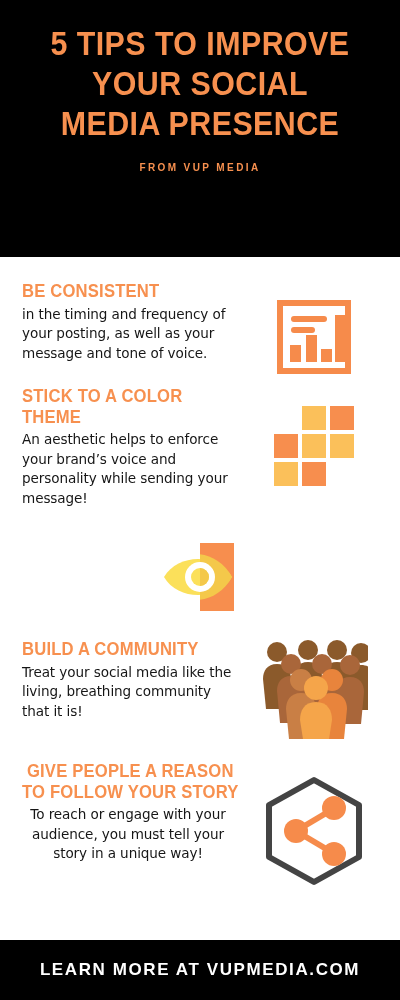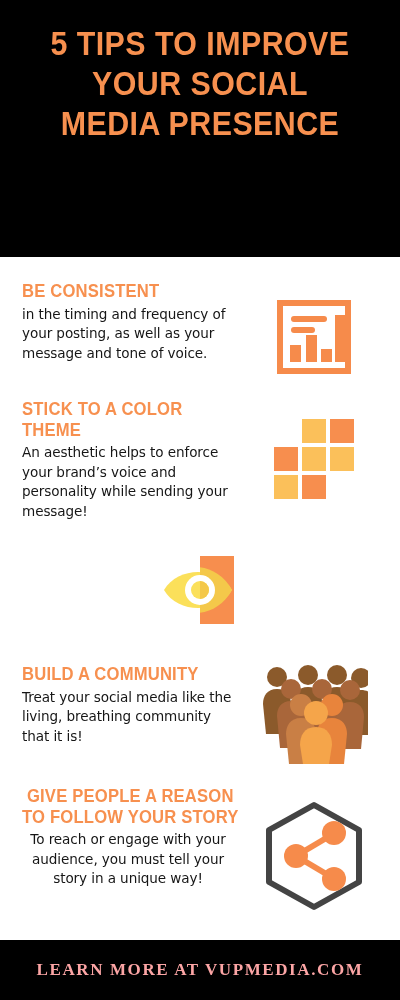--- a/index.html
+++ b/index.html
@@ -79,58 +79,59 @@
   .tip-icon {
     flex:1 1 auto;
     display:flex;
     align-items:flex-start;
     justify-content:center;
     padding-top:6px;
   }
 
   
   .tip-1 { margin-top:8px; }
-  .tip-2 { margin-top:24px; }
+  .tip-2 { margin-top:11px; }
   .tip-3 { margin-top:22px; }
-  .tip-4 { margin-top:34px; }
+  .tip-4 { margin-top:22px; }
   .tip-5 { margin-top:22px;text-align:center; }
 
   .tip-1 .tip-icon { padding-top:18px; }
   .tip-2 .tip-icon { padding-top:18px; }
   .tip-3 .tip-icon { padding-top:8px; }
   .tip-4 .tip-icon { padding-top:0px; }
   .tip-5 .tip-icon { padding-top:14px; }
   .footer {
     position:absolute;
     left:0; top:940px;
     width:400px; height:60px;
     background:#000000;
     display:flex;
     align-items:center;
     justify-content:center;
   }
   .footer-text {
-    color:#fca5a5;
+    color:#ffffff;
     font-weight:bold;
     font-size:17px;
     letter-spacing:1.6px;
     text-transform:uppercase;
-    font-family:Liberation Serif, serif;
+    font-family:Liberation Sans, sans-serif;
   }
   svg { display:block; }
 </style>
 </head>
 <body>
 
 <div class="header">
   <div class="header-title">
     <span class="tl">5 TIPS TO IMPROVE</span>
     <span class="tl">YOUR SOCIAL</span>
     <span class="tl">MEDIA PRESENCE</span>
   </div>
+  <div class="header-sub">FROM VUP MEDIA</div>
 </div>
 
 <div class="body-wrap">
 
   <div class="tip tip-1">
     <div class="tip-text">
       <div class="tip-heading">BE CONSISTENT</div>
       <div class="tip-body">in the timing and frequency of your posting, as well as your message and tone of voice.</div>
     </div>
     <div class="tip-icon">

